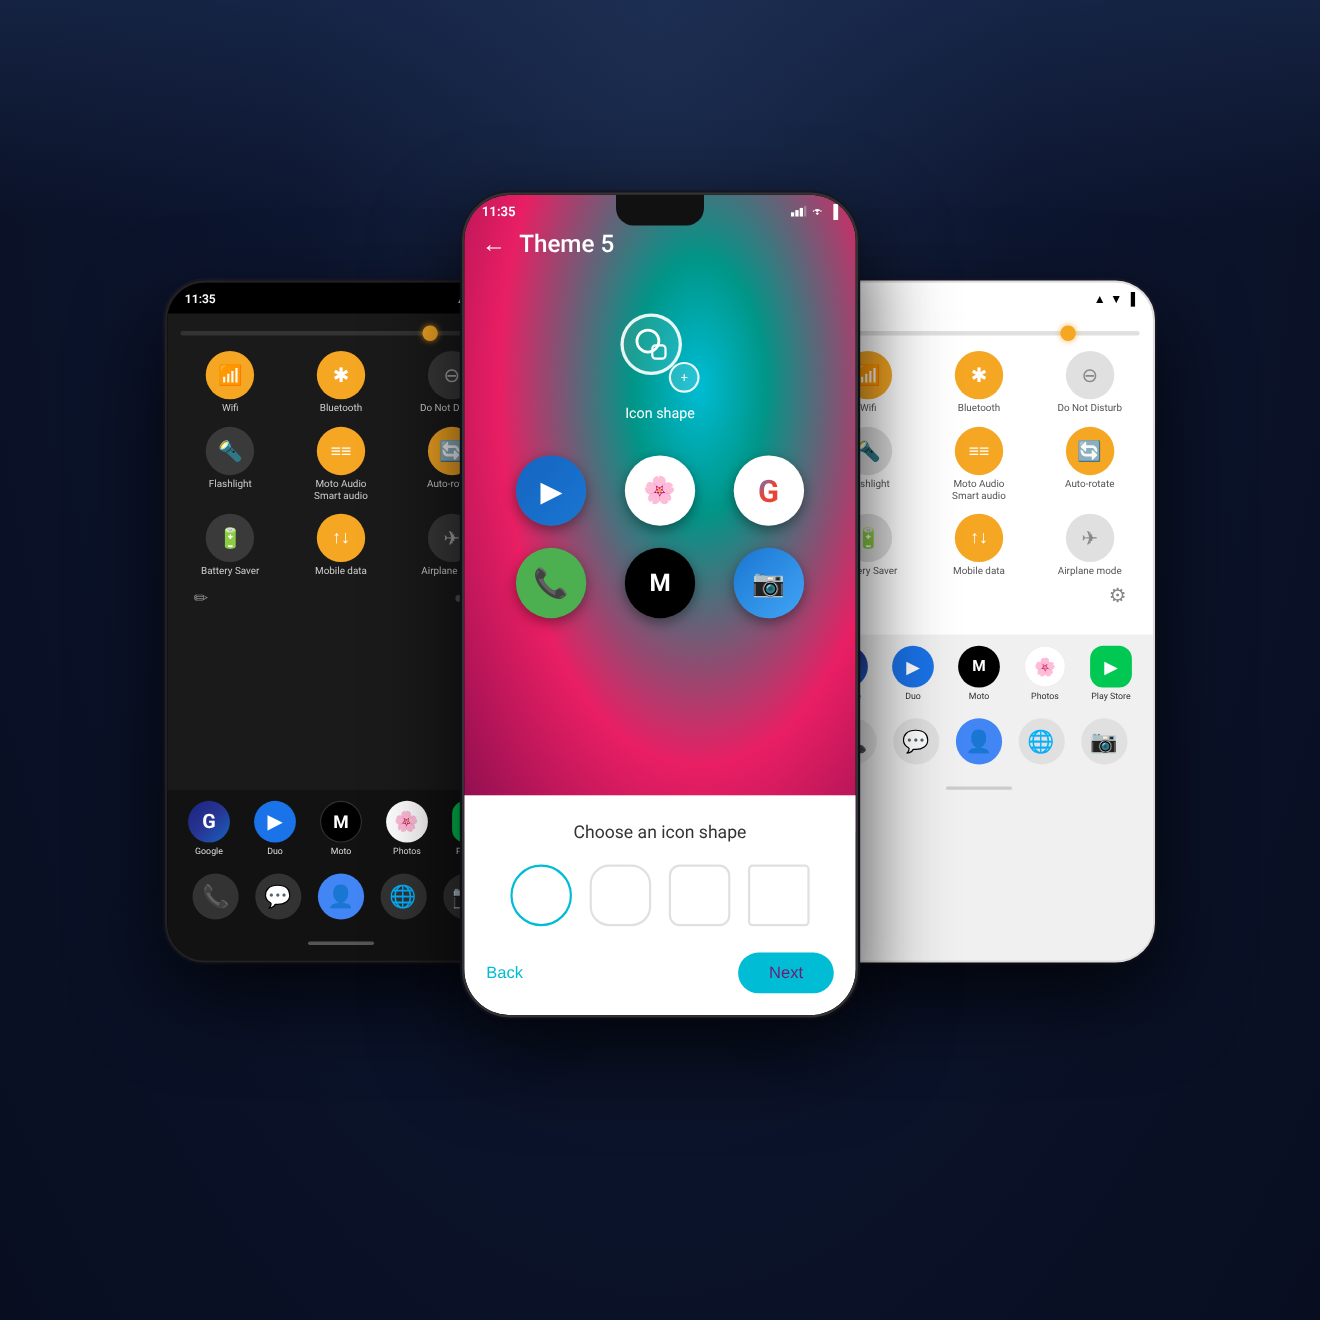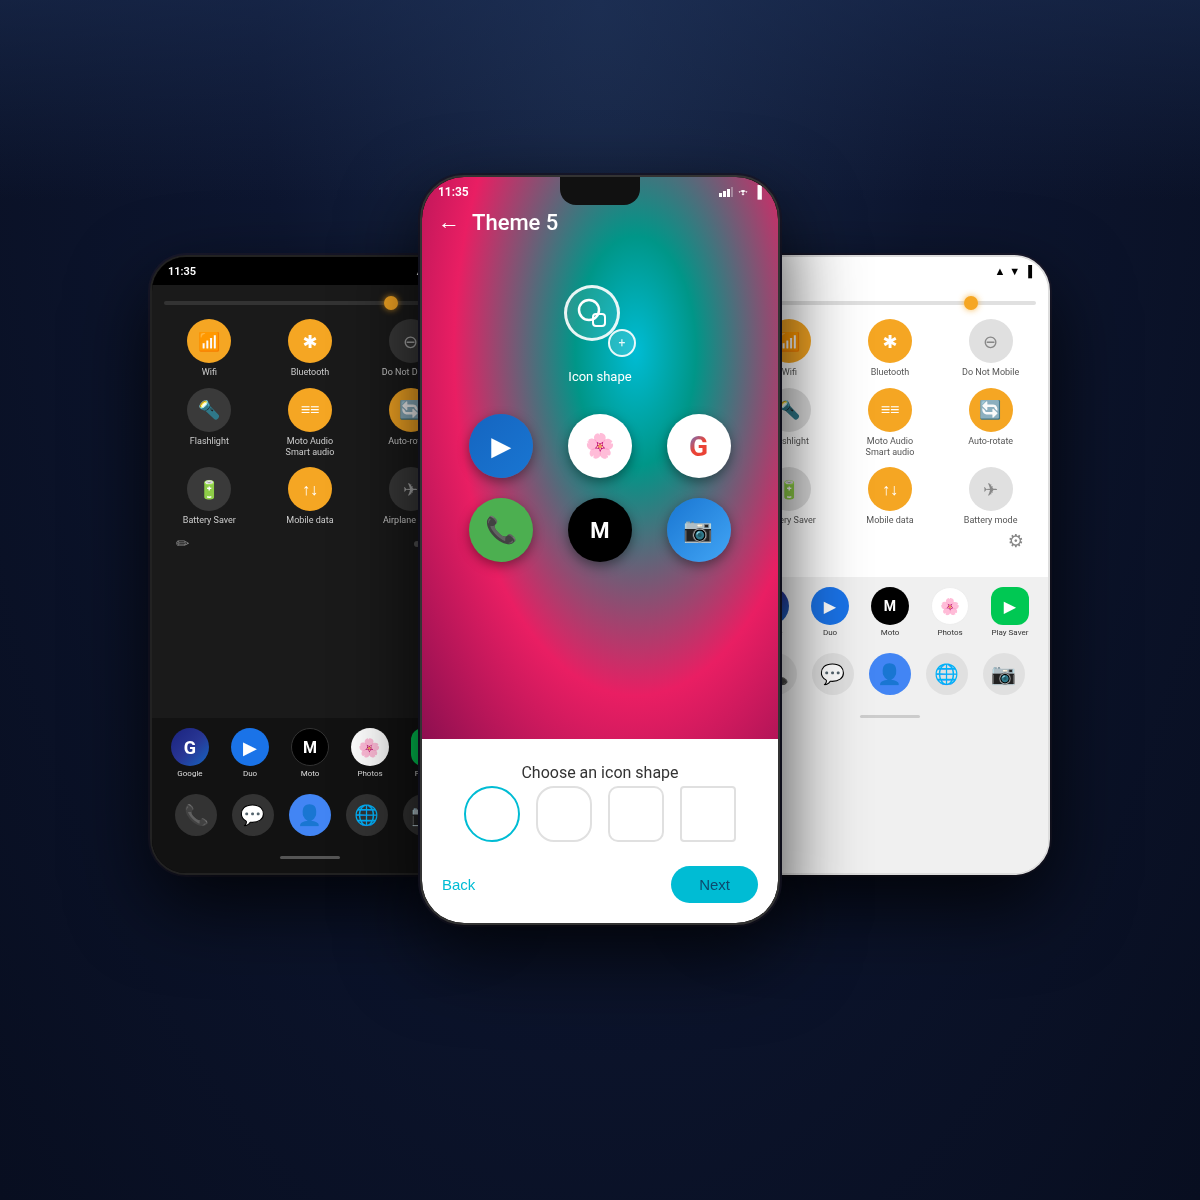--- a/index.html
+++ b/index.html
@@ -429,21 +429,21 @@
       background: #fff;
       border-radius: 0;
       padding: 24px 20px 20px;
       z-index: 50;
     }
 
     .dialog-title {
       text-align: center;
       font-size: 16px;
       color: #333;
-      margin-bottom: 4px;
+      margin-bottom: 20px;
     }
 
     .shape-options {
       display: flex;
       justify-content: center;
       gap: 16px;
       margin-bottom: 24px;
     }
 
     .shape-opt {
@@ -471,21 +471,21 @@
       color: #00bcd4;
       font-size: 15px;
       font-weight: 400;
       background: none;
       border: none;
       cursor: pointer;
     }
 
     .btn-next {
       background: #00bcd4;
-      color: #0c4a6e;
+      color: #701a75;
       border: none;
       border-radius: 24px;
       padding: 10px 28px;
       font-size: 15px;
       font-weight: 500;
       cursor: pointer;
     }
     .icon-google-apps { background: linear-gradient(135deg, #1a237e, #283593, #1565c0); border-radius: 50%; }
 
     
@@ -693,21 +693,21 @@
           <div class="qs-item">
             <div class="qs-icon qs-icon-active-light">
               <span style="color:#fff;font-size:18px;">✱</span>
             </div>
             <span class="qs-label qs-label-light">Bluetooth</span>
           </div>
           <div class="qs-item">
             <div class="qs-icon qs-icon-inactive-light">
               <span style="color:#888;font-size:18px;">⊖</span>
             </div>
-            <span class="qs-label qs-label-light">Do Not Mobile</span>
+            <span class="qs-label qs-label-light">Do Not Disturb</span>
           </div>
           <div class="qs-item">
             <div class="qs-icon qs-icon-inactive-light">
               <span style="color:#888;font-size:18px;">🔦</span>
             </div>
             <span class="qs-label qs-label-light">Flashlight</span>
           </div>
           <div class="qs-item">
             <div class="qs-icon qs-icon-active-light">
               <span style="color:#fff;font-size:16px;">≡≡</span>
@@ -729,21 +729,21 @@
           <div class="qs-item">
             <div class="qs-icon qs-icon-active-light">
               <span style="color:#fff;font-size:16px;">↑↓</span>
             </div>
             <span class="qs-label qs-label-light">Mobile data</span>
           </div>
           <div class="qs-item">
             <div class="qs-icon qs-icon-inactive-light">
               <span style="color:#888;font-size:18px;">✈</span>
             </div>
-            <span class="qs-label qs-label-light">Battery mode</span>
+            <span class="qs-label qs-label-light">Airplane mode</span>
           </div>
         </div>
 
         <div class="bottom-toolbar" style="padding-top:4px;">
           <span style="color:#f5a623;font-size:8px;">●</span>
           <span class="gear-icon">⚙</span>
         </div>
       </div>
 
       <div class="app-dock app-dock-light" style="background:#f0f0f0;flex:1;">
@@ -769,21 +769,21 @@
           <div class="dock-app">
             <div class="dock-icon" style="background:#fff;border-radius:50%;border:1px solid #eee;">
               <span style="font-size:16px;">🌸</span>
             </div>
             <span class="dock-label dock-label-light">Photos</span>
           </div>
           <div class="dock-app">
             <div class="dock-icon" style="background:#00c853;border-radius:12px;">
               <span style="color:#fff;font-size:16px;">▶</span>
             </div>
-            <span class="dock-label dock-label-light">Play Saver</span>
+            <span class="dock-label dock-label-light">Play Store</span>
           </div>
         </div>
 
         <div class="home-row">
           <div class="home-icon home-icon-light">📞</div>
           <div class="home-icon home-icon-light">💬</div>
           <div class="home-icon" style="background:#4285f4;border-radius:50%;">
             <span style="color:#fff;">👤</span>
           </div>
           <div class="home-icon home-icon-light">🌐</div>

